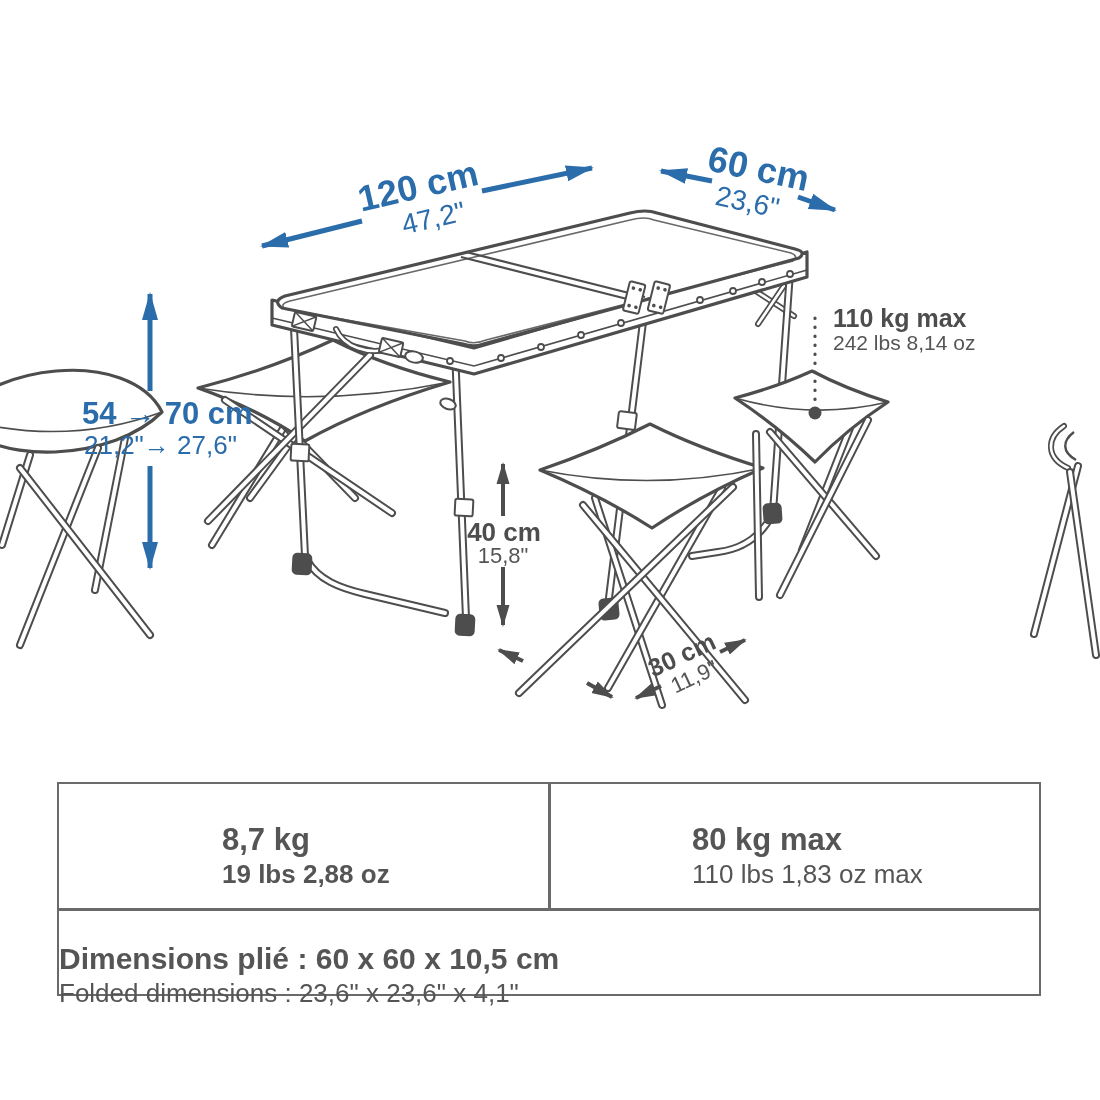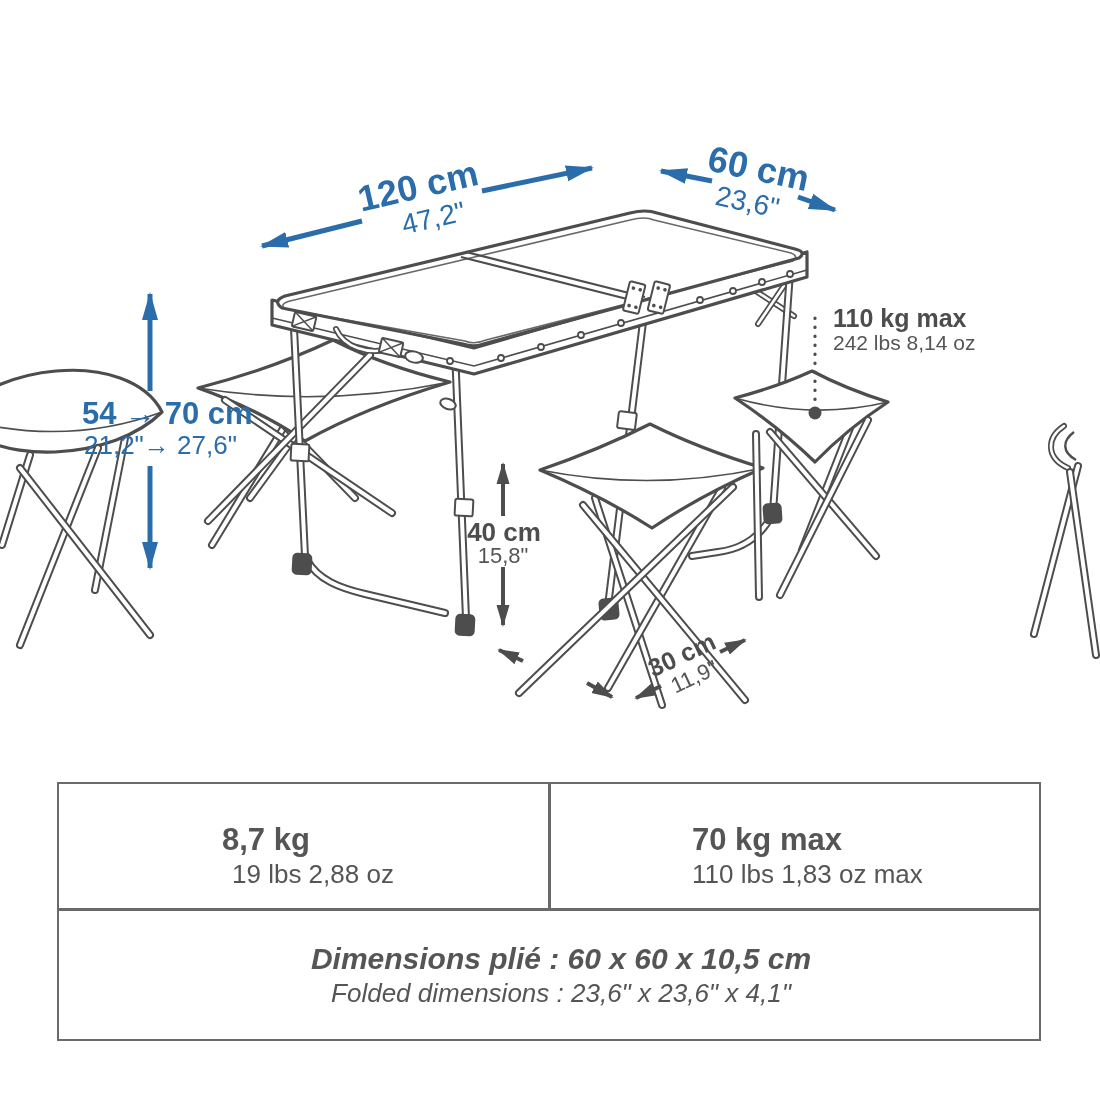--- a/index.html
+++ b/index.html
@@ -20,28 +20,28 @@
   .foot{fill:#4d4d4d;stroke:none;}
   .crease{stroke:#4d4d4d;stroke-width:1.6;fill:none;}
   .dimb{stroke:#2B6CAB;stroke-width:5;fill:none;}
   .dimg{stroke:#4d4d4d;stroke-width:4;fill:none;}
   .dot{stroke:#4d4d4d;stroke-width:3.2;fill:none;stroke-linecap:round;stroke-dasharray:0.5 8.5;}
   .bt{fill:#2B6CAB;font-weight:700;}
   .bs{fill:#2B6CAB;}
   .gt{fill:#4d4d4d;font-weight:700;}
   .gs{fill:#555555;}
   
-  .spec{position:absolute;left:57px;top:782px;width:984px;height:259px;
+  .spec{position:absolute;left:57px;top:782px;width:984px;height:214px;
         border:2.5px solid #6a6a6a;box-sizing:border-box;color:#555;}
   .spec .vline{position:absolute;left:489px;top:0;width:2.5px;height:124px;background:#6a6a6a;}
   .spec .hline{position:absolute;left:0;top:124px;width:100%;height:2.5px;background:#6a6a6a;}
   .cellblock{position:absolute;white-space:nowrap;}
   .big{font-size:31px;font-weight:700;line-height:1;}
   .sub{font-size:26px;line-height:1;}
-  .centered{left:12px;width:100%;text-align:center;font-style:italic;}
+  .centered{left:0;width:100%;text-align:left;}
 </style>
 </head>
 <body>
 
 <div class="stage">
 
 <svg width="1100" height="780" viewBox="0 0 1100 780">
   <defs>
     <marker id="ab" markerWidth="30" markerHeight="22" refX="26" refY="10" orient="auto" markerUnits="userSpaceOnUse">
       <path d="M0,2 L28,10 L0,18 Z" fill="#2B6CAB"></path>
@@ -249,22 +249,22 @@
     <path class="dimg" marker-end="url(#ag)" d="M523,661 L499,650"></path>
     <path class="dimg" marker-end="url(#ag)" d="M587,683 L612,697"></path>
   </g>
 </svg>
 
 <div class="spec">
   <div class="vline"></div>
   <div class="hline"></div>
 
   <div class="cellblock big" style="left:163px;top:40px;">8,7 kg</div>
-  <div class="cellblock sub" style="left:173px;top:77px;">19 lbs 2,88 oz</div>
-
-  <div class="cellblock big" style="left:633px;top:40px;">70 kg max</div>
+  <div class="cellblock sub" style="left:163px;top:77px;font-weight:bold;">19 lbs 2,88 oz</div>
+
+  <div class="cellblock big" style="left:633px;top:40px;">80 kg max</div>
   <div class="cellblock sub" style="left:633px;top:77px;">110 lbs 1,83 oz max</div>
 
   <div class="cellblock big centered" style="top:160px;font-size:30px;">Dimensions plié : 60 x 60 x 10,5 cm</div>
   <div class="cellblock sub centered" style="top:196px;">Folded dimensions : 23,6" x 23,6" x 4,1"</div>
 </div>
 
 </div>
 
 </body></html>

